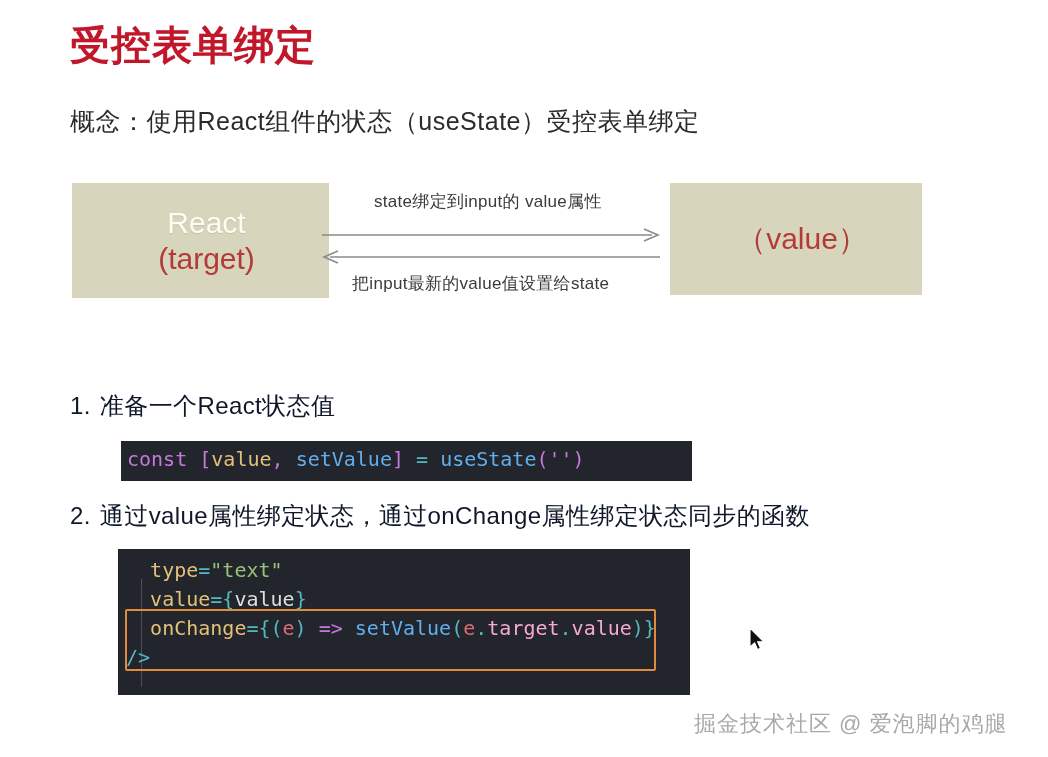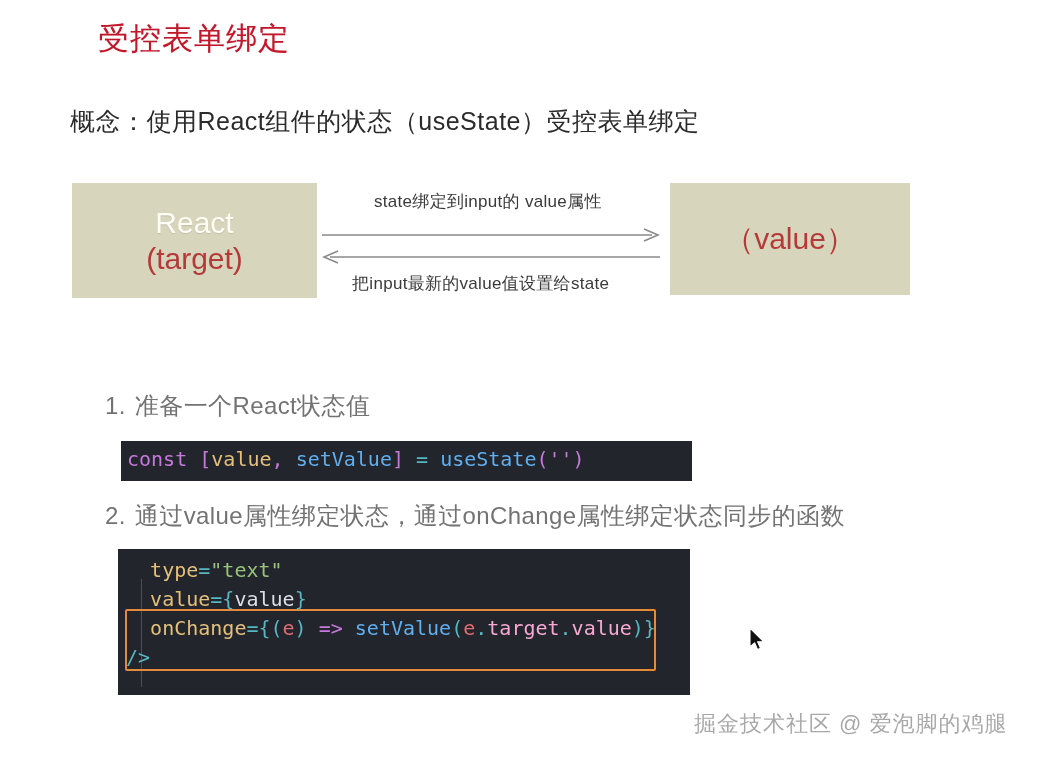--- a/index.html
+++ b/index.html
@@ -14,26 +14,25 @@
     overflow: hidden;
     font-family: "Liberation Sans", "DejaVu Sans", sans-serif;
     color: #222;
   }
 
   
   .slide-title {
     position: absolute;
     left: 70px;
     top: 18px;
-    font-size: 31px;
-    font-weight: normal;
+    font-size: 40px;
+    font-weight: bold;
     color: #c0172b;
     letter-spacing: 1px;
     text-shadow: 0 0 1px rgba(192,23,43,0.25);
-    margin-left: 28px;
   }
 
   
   .concept-line {
     position: absolute;
     left: 70px;
     top: 105px;
     font-size: 25px;
     color: #2b2b2b;
     letter-spacing: 0.5px;
@@ -52,20 +51,21 @@
   .diagram > * { pointer-events: auto; }
 
   .dia-box {
     position: absolute;
     background: #d7d5bb;
     display: flex;
     flex-direction: column;
     align-items: center;
     justify-content: center;
     line-height: 1.18;
+    padding-left: 12px;
   }
   .dia-box .bx-top {
     color: #fdfdf5;
     font-size: 30px;
     font-weight: 500;
     text-shadow: 0 1px 1px rgba(0,0,0,0.10);
   }
   .dia-box .bx-bottom {
     color: #b43a3a;
     font-size: 30px;
@@ -89,24 +89,23 @@
     height: 14px;
   }
   #arrow-right { left: 322px; top: 228px; width: 338px; }
   #arrow-left  { left: 322px; top: 250px; width: 338px; }
   .arrow-row svg { display: block; }
 
   
   .step-line {
     position: absolute;
     font-size: 24px;
-    color: #737373;
+    color: #0f172a;
     white-space: nowrap;
     letter-spacing: 0.4px;
-    margin-left: 35px;
   }
   #step-1 { left: 70px; top: 390px; }
   #step-2 { left: 70px; top: 500px; }
   .step-num { margin-right: 9px; }
 
   
   .code-block {
     position: absolute;
     background: #22252b;
     font-family: "DejaVu Sans Mono", "Liberation Mono", monospace;

